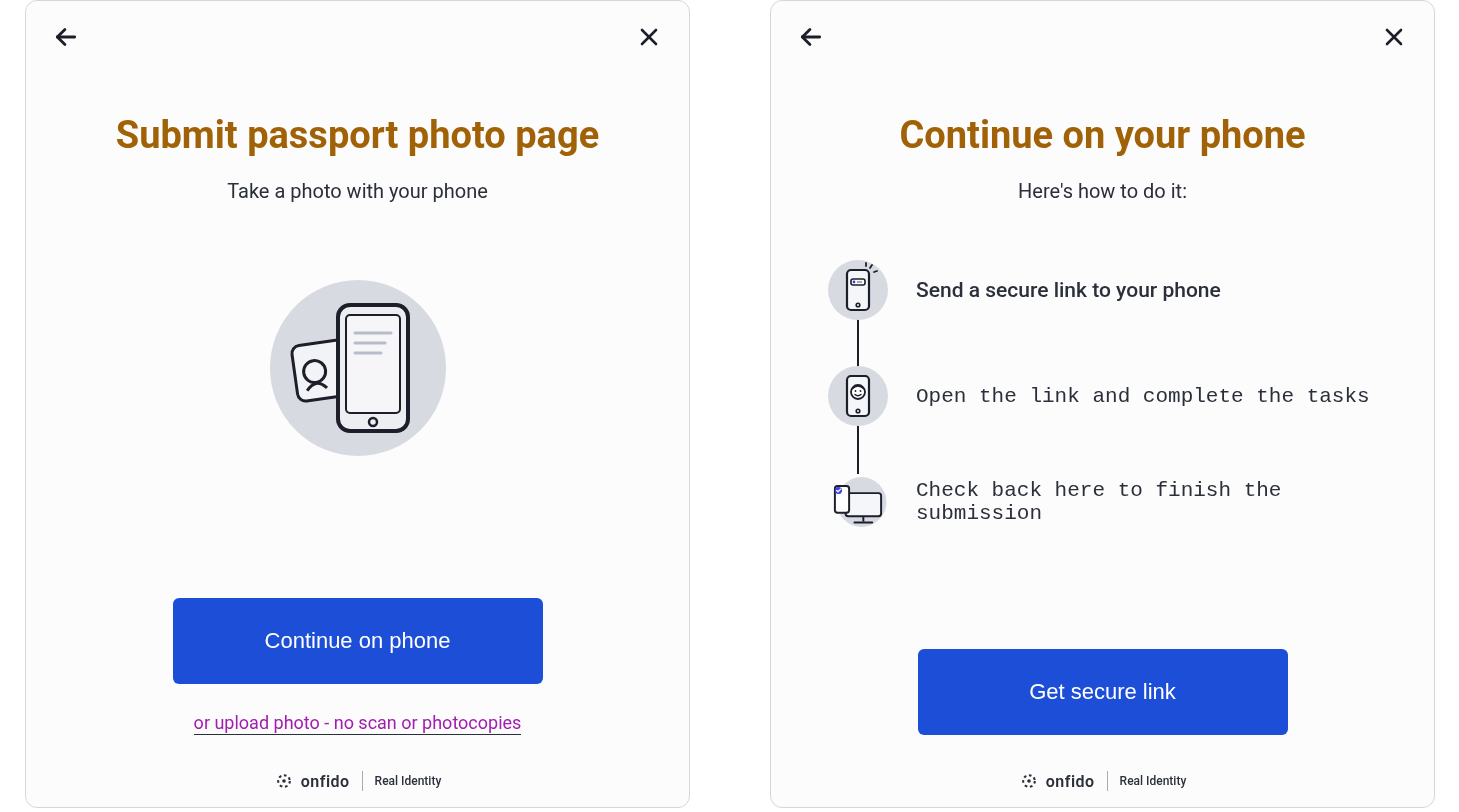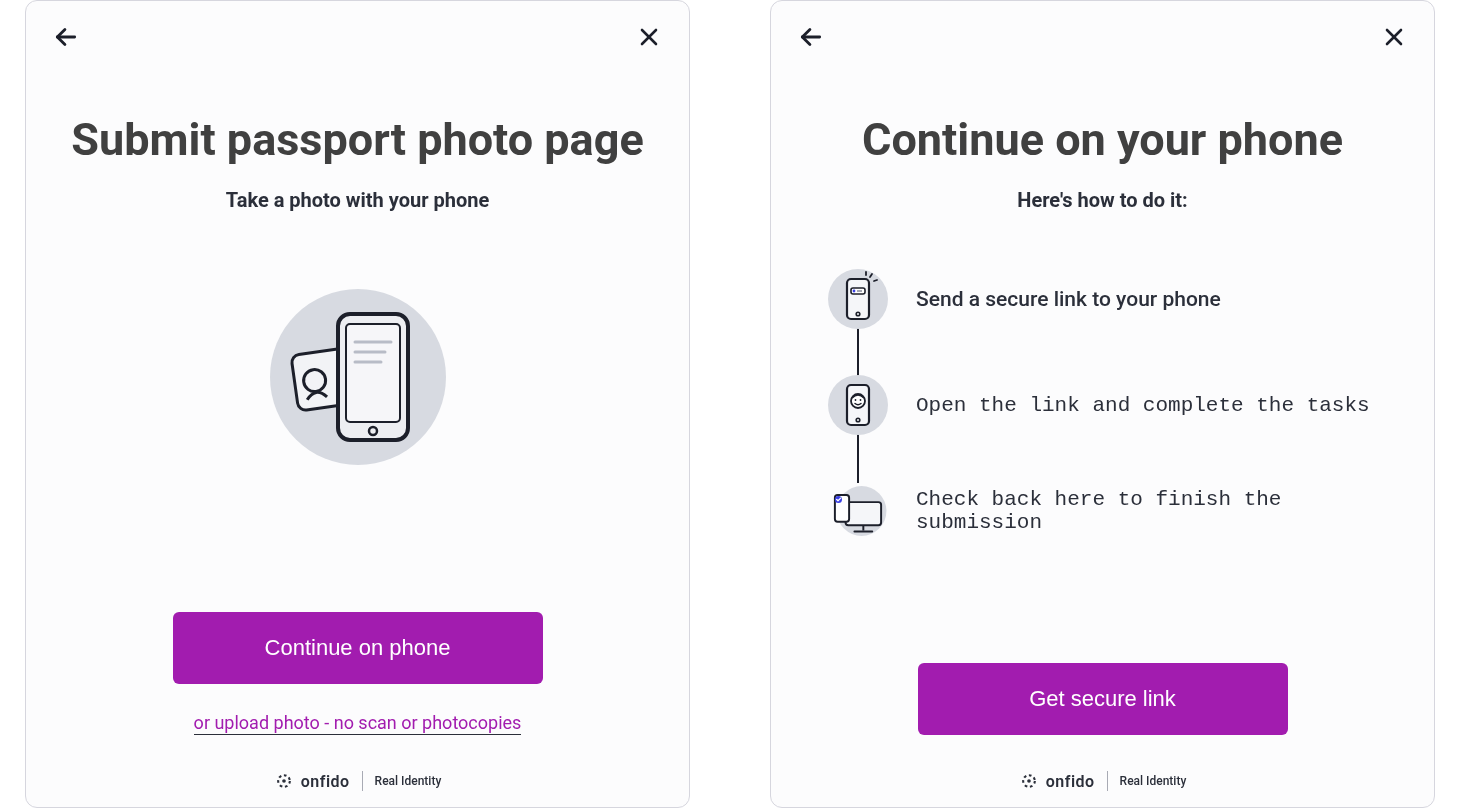--- a/index.html
+++ b/index.html
@@ -44,51 +44,51 @@
   }
   .icon-btn svg { display: block; }
   .panel-body {
     flex: 1;
     display: flex;
     flex-direction: column;
     align-items: center;
     padding: 40px 40px 0 40px;
   }
   h1.title {
-    font-size: 45px;
+    font-size: 38px;
     font-weight: 700;
-    color: #404040;
+    color: #a16207;
     text-align: center;
     margin-top: 20px;
   }
   .subtitle {
     font-size: 20px;
-    font-weight: 700;
+    font-weight: 400;
     color: #2b2f3a;
     text-align: center;
     margin-top: 22px;
   }
   .illustration-wrap {
     margin-top: 70px;
     flex: 1;
     display: flex;
     align-items: flex-start;
     justify-content: center;
   }
   .cta-area {
     width: 100%;
     display: flex;
     flex-direction: column;
     align-items: center;
     padding: 0 120px 18px 120px;
   }
   .primary-btn {
     width: 370px;
-    height: 72px;
-    background: #a21caf;
+    height: 86px;
+    background: #1d4ed8;
     color: #fff;
     font-size: 22px;
     font-weight: 500;
     border: none;
     border-radius: 6px;
     cursor: pointer;
   }
   .secondary-link {
     margin-top: 28px;
     font-size: 18px;

